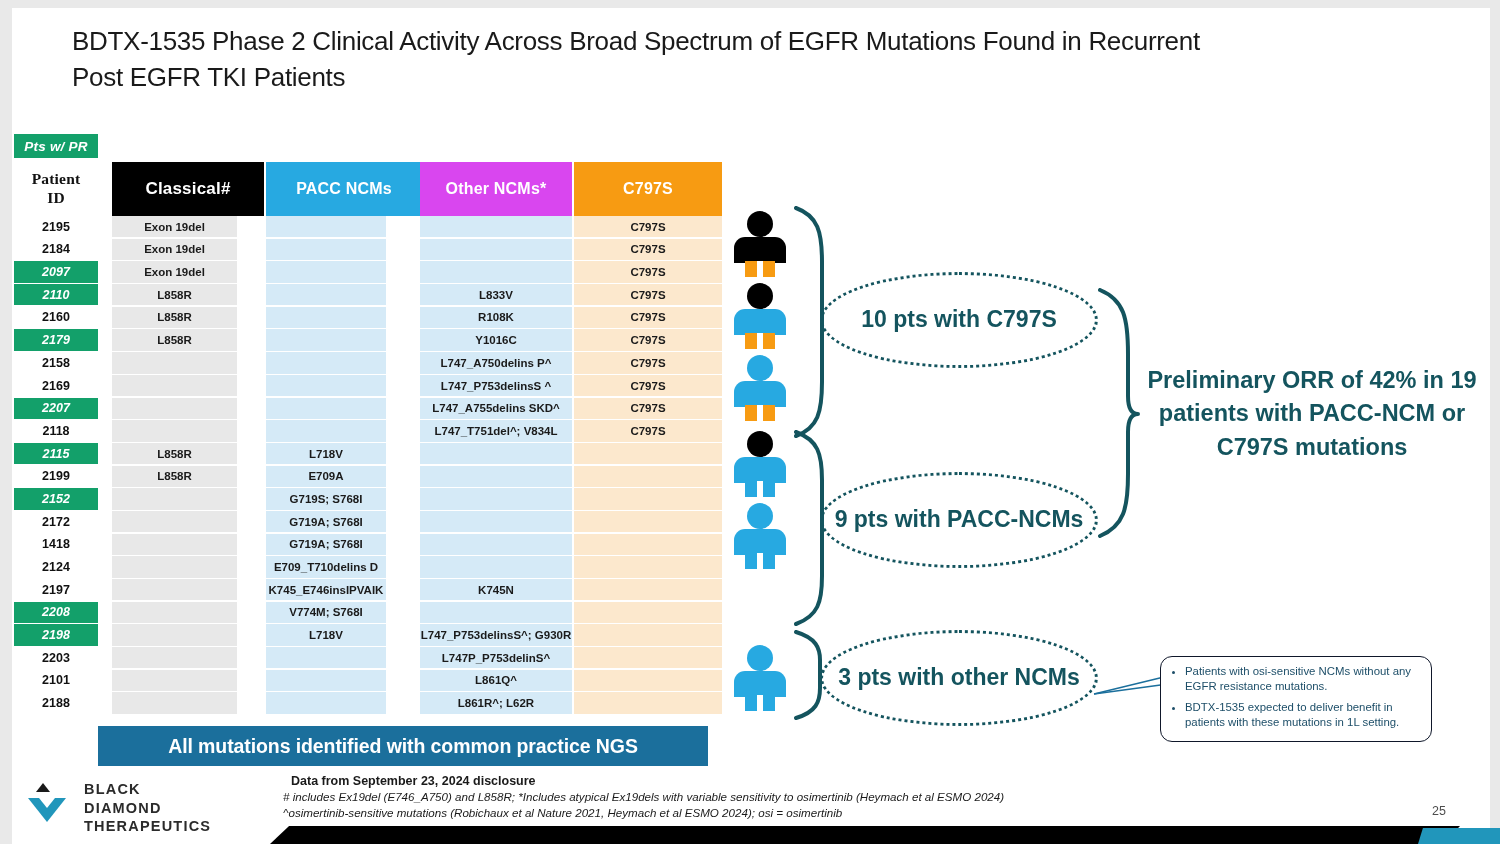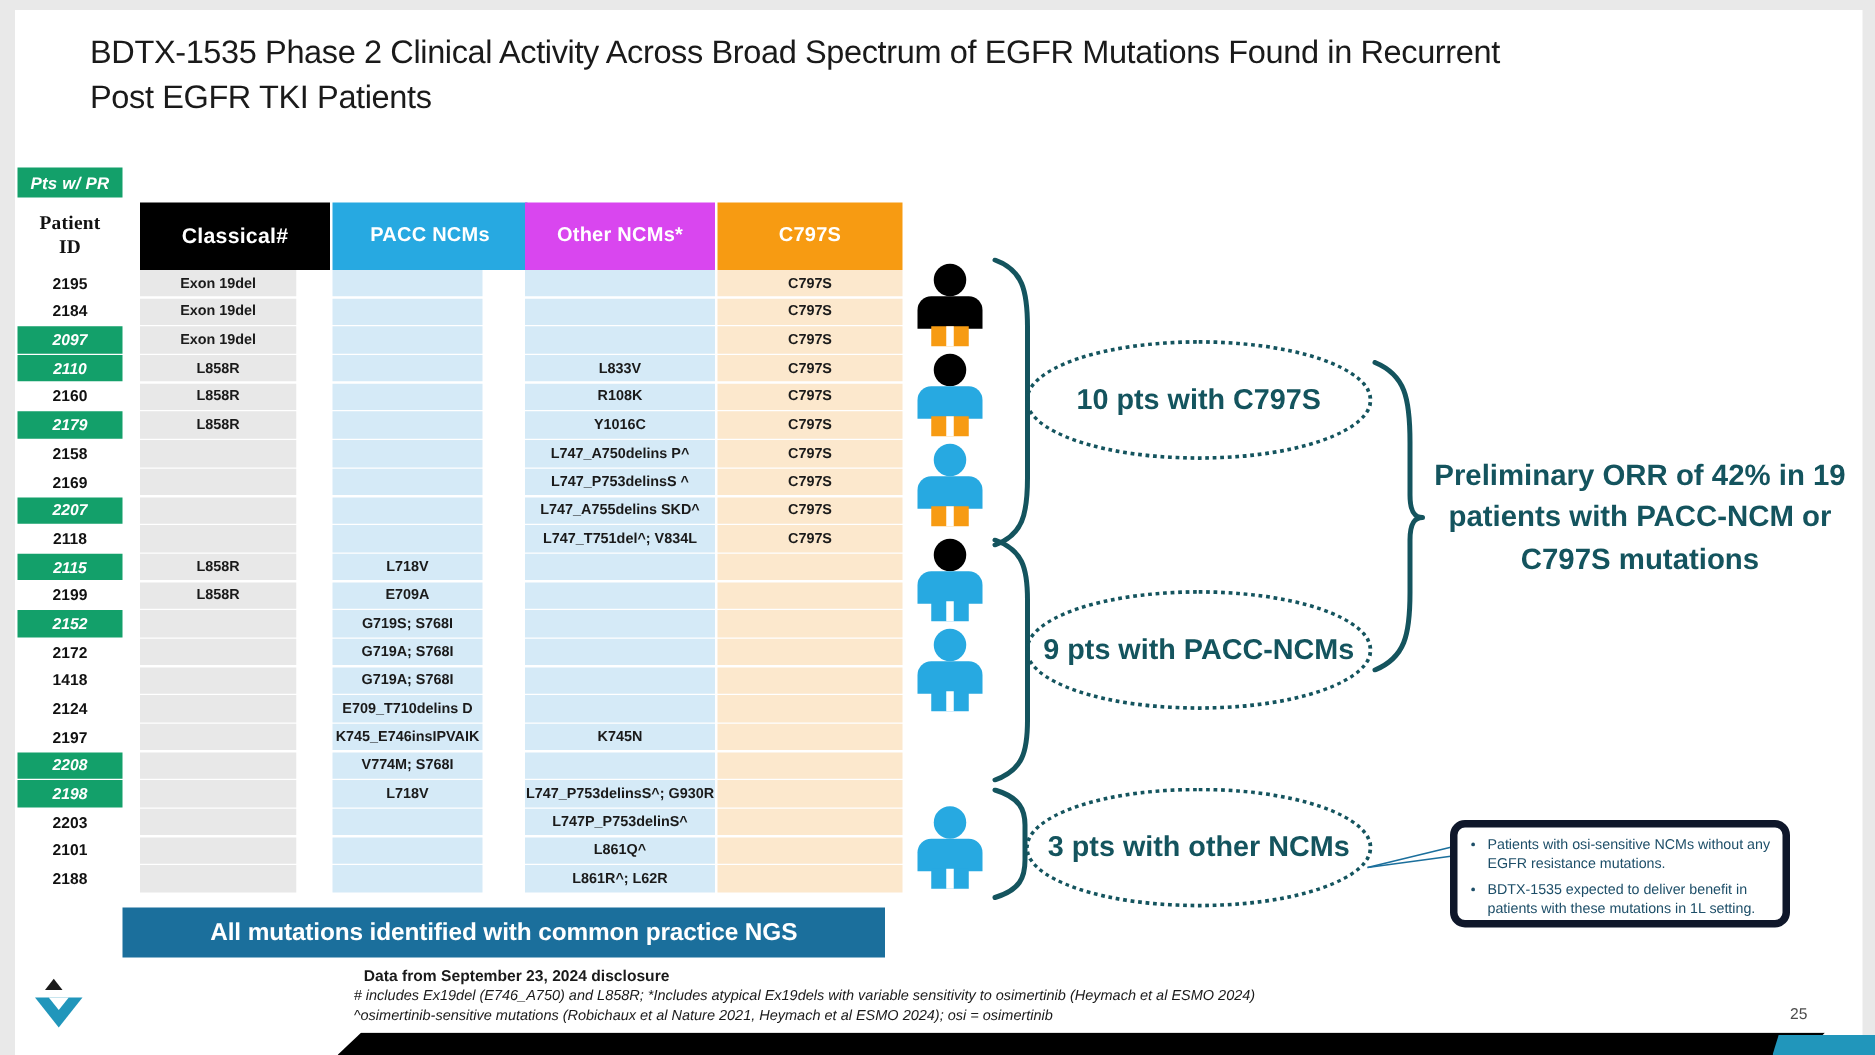--- a/index.html
+++ b/index.html
@@ -110,21 +110,21 @@
   
   #orr{
     position:absolute;left:1142px;top:364px;width:340px;
     color:#14545e;font-weight:bold;font-size:23.5px;line-height:1.42;
     text-align:center;
   }
 
   
   #notebox{
     position:absolute;left:1160px;top:656px;width:272px;height:86px;
-    border:6px solid #0f172a;border-radius:12px;background:#ffffff;
+    border:1px solid #0f172a;border-radius:12px;background:#ffffff;
     padding:7px 8px 7px 6px;box-sizing:border-box;
   }
   #notebox ul{margin:0;padding-left:18px;}
   #notebox li{
     color:#1d4e68;font-size:11.4px;line-height:1.34;margin-bottom:5px;
   }
 
   
   #foot{position:absolute;left:283px;top:774px;width:900px;color:#1a1a1a;}
   #foot .f0{font-size:12.5px;font-weight:600;margin-bottom:1px;padding-left:8px;}
@@ -421,19 +421,24 @@
     <div class="f1"># includes Ex19del (E746_A750) and L858R; *Includes atypical Ex19dels with variable sensitivity to osimertinib (Heymach et al ESMO 2024)</div>
     <div class="f2">^osimertinib-sensitive mutations (Robichaux et al Nature 2021, Heymach et al ESMO 2024); osi = osimertinib</div>
   </div>
 
   <div id="logo">
     <svg width="52" height="50" viewBox="0 0 52 50">
       <path d="M10 14 L24 14 L17 5 Z" fill="#1a1a1a"></path>
       <path d="M2 20 L40 20 L21 44 Z" fill="#2196bb"></path>
       <path d="M13 20 L29 20 L21 30 Z" fill="#ffffff"></path>
     </svg>
+    <div class="lg-text">
+      <span>BLACK</span>
+      <span>DIAMOND</span>
+      <span>THERAPEUTICS</span>
+    </div>
   </div>
 
   <div id="pagenum">25</div>
 
   <div id="bar-black"></div>
   <div id="bar-cyan"></div>
 </div>
 
 </body></html>

